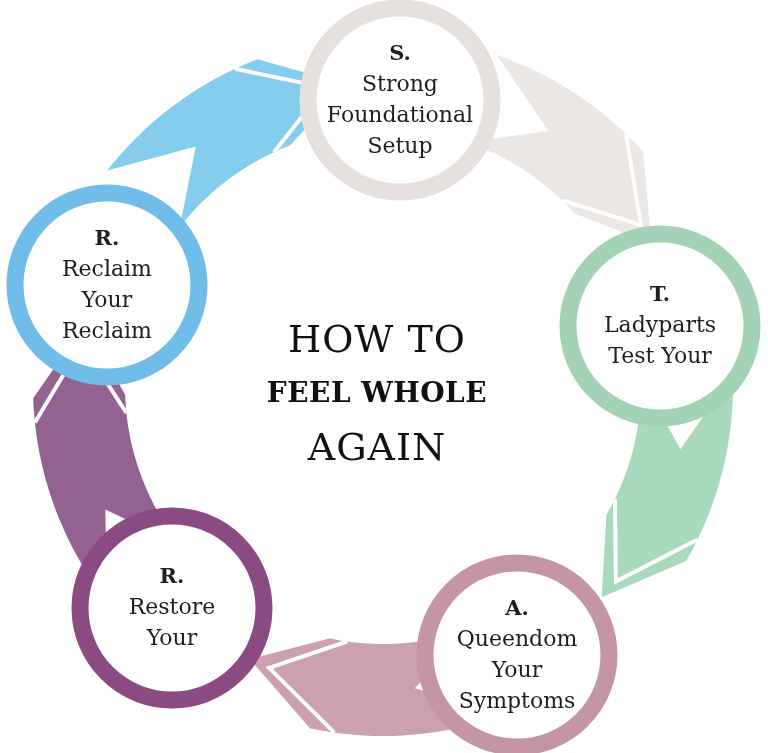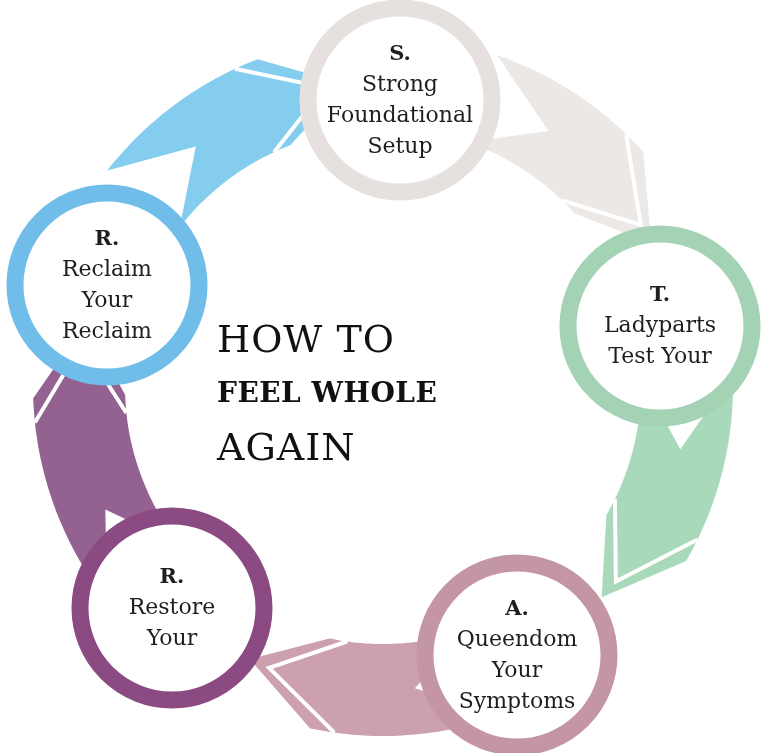--- a/index.html
+++ b/index.html
@@ -24,20 +24,21 @@
       display: block;
       font-size: 22px;
       line-height: 31px;
       font-weight: 300;
     }
     .center-title {
       position: absolute;
       left: 377px;
       top: 393px;
       transform: translate(-50%, -50%);
+      text-align: center;
       font-family: "DejaVu Serif", serif;
       color: #111;
       width: 320px;
     }
     .center-title .line1, .center-title .line3 {
       display: block; font-size: 38px; line-height: 54px; letter-spacing: 1px;
     }
     .center-title .line2 {
       display: block; font-size: 28px; line-height: 54px; font-weight: bold; letter-spacing: 0.5px;
     }

